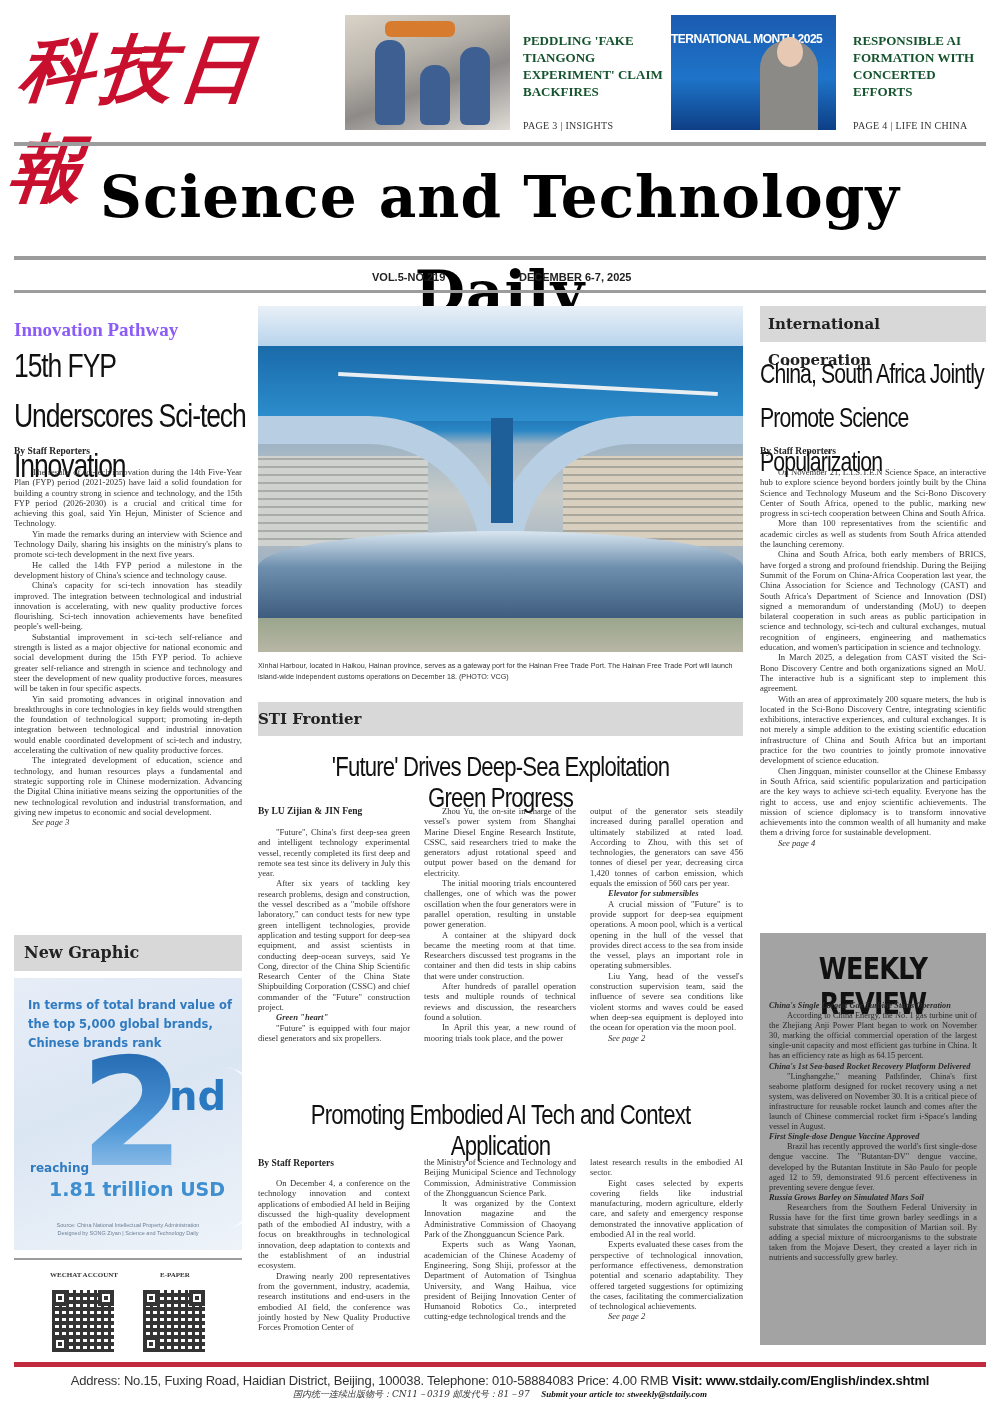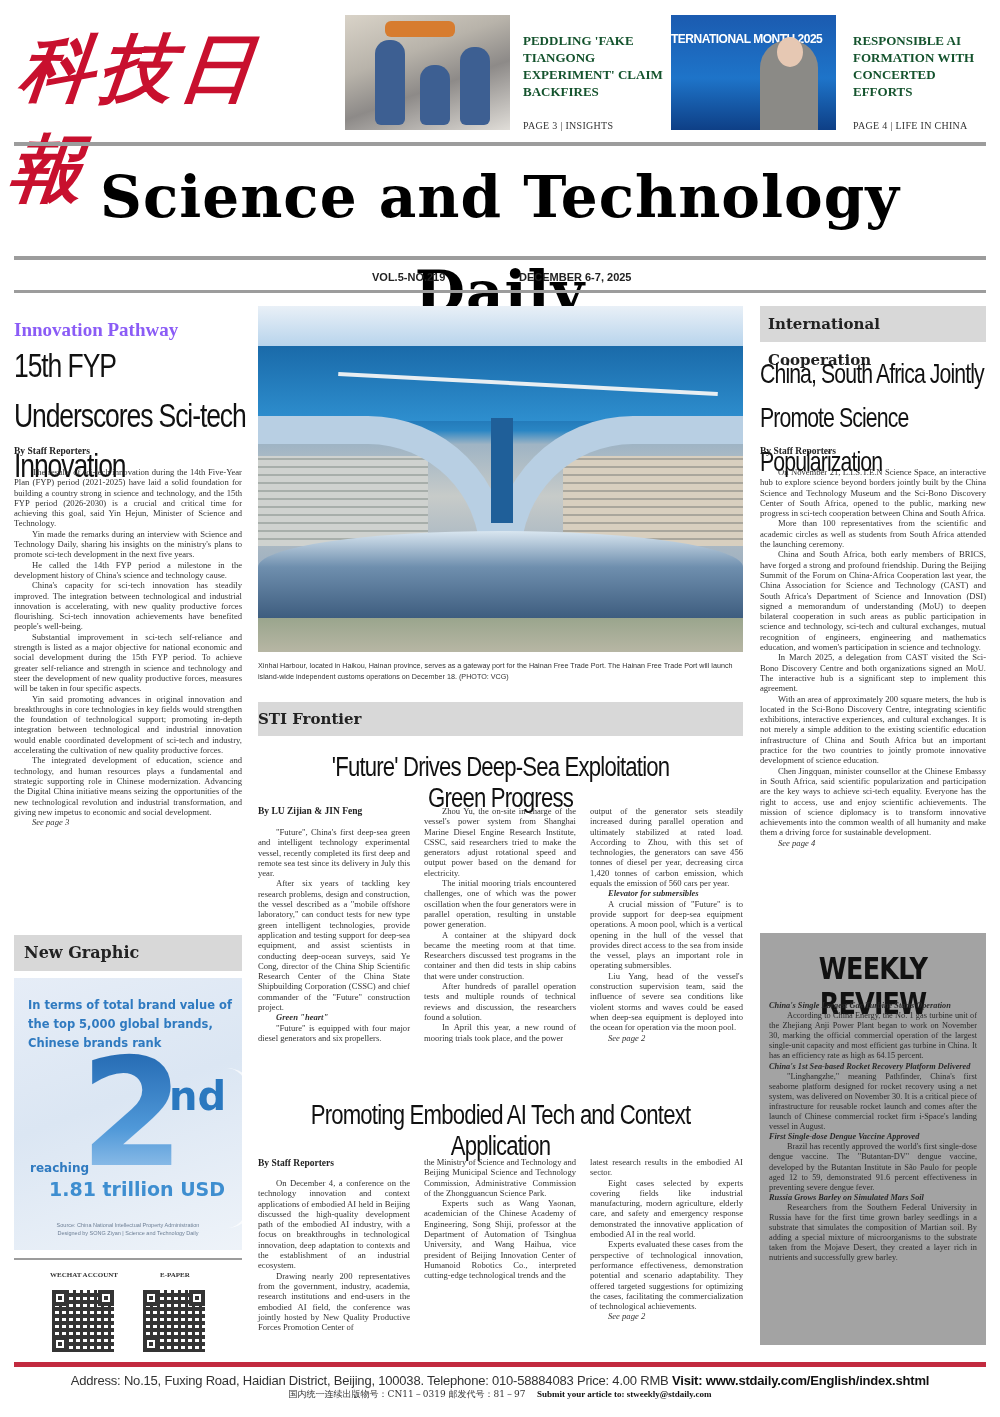--- a/index.html
+++ b/index.html
@@ -83,21 +83,21 @@
 
   .hl-mid { position: absolute; text-align: center; font-family: "Liberation Sans Narrow", "Liberation Sans", sans-serif; color: #111; letter-spacing: -1px; }
 
   
   .weekly { position: absolute; left: 760px; top: 933px; width: 226px; height: 412px; background: #a3a3a3; }
   .weekly-title { position: absolute; left: 0; top: 18px; width: 100%; text-align: center; font-family: "DejaVu Sans", sans-serif; font-weight: bold; font-size: 30px; letter-spacing: -1px; color: #111; transform: scaleX(0.85); }
 
   .footer-rule { position: absolute; left: 14px; top: 1362px; width: 972px; height: 5px; background: #c22a3f; }
   .footer-l1 { position: absolute; left: 0; top: 1373px; width: 1000px; text-align: center; font-family: "Liberation Sans", sans-serif; font-size: 13px; color: #333; letter-spacing: -0.2px; }
   .footer-l1 b { color: #111; }
-  .footer-l2 { position: absolute; left: 0; top: 1388px; width: 1000px; text-align: center; font-family: "DejaVu Serif", serif; font-size: 9px; color: #333; }
+  .footer-l2 { position: absolute; left: 0; top: 1388px; width: 1000px; text-align: center; font-family: "DejaVu Serif", serif; font-size: 9px; color: #333; font-style: italic; }
   .footer-l2 b { color: #111; font-family: "Liberation Serif", serif; }
 </style>
 </head>
 <body>
 
 <div class="cn-logo">科技日報</div>
 
 <div class="teaser-img astro">
   <div class="orange"></div>
   <div class="fig" style="left:30px;height:85px"></div>
@@ -206,20 +206,21 @@
 </div>
 
 <div class="hl-mid" style="left:258px;top:1100px;width:485px;font-size:27px;transform:scaleX(0.82);transform-origin:center top">Promoting Embodied AI Tech and Context Application</div>
 <div class="byline" style="left:258px;top:1158px">By Staff Reporters</div>
 <div class="body-text" style="left:258px;top:1178px;width:152px">
   <p>On December 4, a conference on the technology innovation and context applications of embodied AI held in Beijing discussed the high-quality development path of the embodied AI industry, with a focus on breakthroughs in technological innovation, deep adaptation to contexts and the establishment of an industrial ecosystem.</p>
   <p>Drawing nearly 200 representatives from the government, industry, academia, research institutions and end-users in the embodied AI field, the conference was jointly hosted by New Quality Productive Forces Promotion Center of</p>
 </div>
 <div class="body-text" style="left:424px;top:1157px;width:152px">
   <p style="text-indent:0">the Ministry of Science and Technology and Beijing Municipal Science and Technology Commission, Administrative Commission of the Zhongguancun Science Park.</p>
+  <p>It was organized by the Context Innovation magazine and the Administrative Commission of Chaoyang Park of the Zhongguancun Science Park.</p>
   <p>Experts such as Wang Yaonan, academician of the Chinese Academy of Engineering, Song Shiji, professor at the Department of Automation of Tsinghua University, and Wang Haihua, vice president of Beijing Innovation Center of Humanoid Robotics Co., interpreted cutting-edge technological trends and the</p>
 </div>
 <div class="body-text" style="left:590px;top:1157px;width:153px">
   <p style="text-indent:0">latest research results in the embodied AI sector.</p>
   <p>Eight cases selected by experts covering fields like industrial manufacturing, modern agriculture, elderly care, and safety and emergency response demonstrated the innovative application of embodied AI in the real world.</p>
   <p>Experts evaluated these cases from the perspective of technological innovation, performance effectiveness, demonstration potential and scenario adaptability. They offered targeted suggestions for optimizing the cases, facilitating the commercialization of technological achievements.</p>
   <p class="see">See page 2</p>
 </div>
 
 <div class="section-box" style="left:760px;top:306px;width:226px;height:36px;font-size:15px;line-height:36px;padding-left:8px">International  Cooperation</div>

